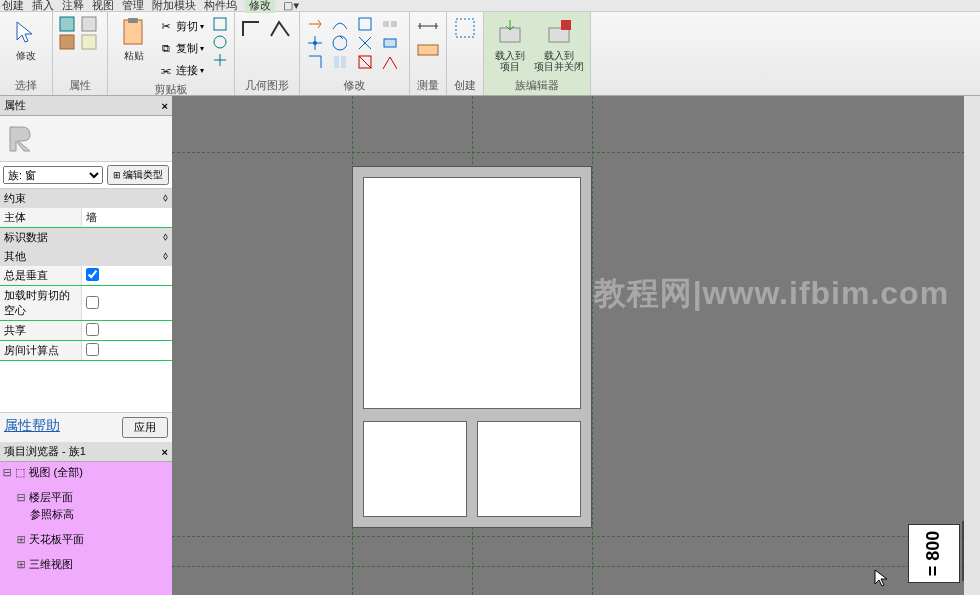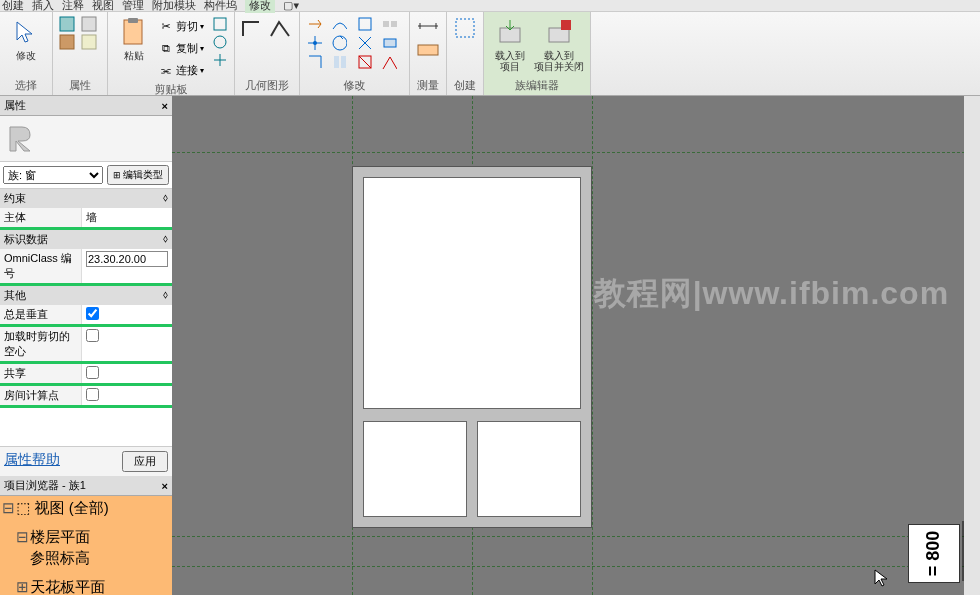--- a/index.html
+++ b/index.html
@@ -27,30 +27,30 @@
 
 
 .left-panels { position: absolute; left: 0; top: 96px; width: 172px; height: 499px; background: #fff; display: flex; flex-direction: column; }
 .panel-title { background: #ddd; padding: 2px 4px; display: flex; justify-content: space-between; align-items: center; border-bottom: 1px solid #aaa; font-size: 11px; }
 .close-x { font-weight: bold; cursor: pointer; }
 .prop-header { height: 46px; display: flex; align-items: center; padding: 4px; background: #f4f4f4; border-bottom: 1px solid #ccc; }
 .type-row { display: flex; align-items: center; gap: 4px; padding: 3px; border-bottom: 1px solid #ccc; }
 .type-row select { flex: 1; font-size: 11px; height: 18px; }
 .type-row button { font-size: 10px; padding: 1px 4px; }
 .prop-section { background: #ddd; padding: 2px 4px; font-size: 11px; display: flex; justify-content: space-between; }
-.prop-row { display: flex; border-bottom: 3px solid #22c55e; font-size: 11px; }
+.prop-row { display: flex; border-bottom: 1px solid #22c55e; font-size: 11px; align-items: center; }
 .prop-label { width: 82px; padding: 2px 4px; background: #f4f4f4; border-right: 1px solid #ddd; }
 .prop-val { flex: 1; padding: 2px 4px; }
 .prop-val input[type=text] { width: 100%; font-size: 11px; border: 1px solid #888; padding: 1px; }
 .prop-val input[type=checkbox] { }
 .prop-help-row { display: flex; justify-content: space-between; padding: 4px; border-top: 1px solid #ccc; background: #f4f4f4; }
 .prop-help-row a { color: #1a5fb4; font-size: 14px; }
 .prop-help-row button { font-size: 11px; padding: 1px 10px; }
 
-.browser-tree { flex: 1; overflow: auto; padding: 2px; font-size: 15px; background: #fdba74; }
+.browser-tree { flex: 1; overflow: auto; padding: 2px; font-size: 11px; background: #f0abfc; }
 .tree-node { padding: 1px 0; white-space: nowrap; }
 .tree-indent1 { padding-left: 14px; margin-top: 8px; }
 .tree-indent2 { padding-left: 28px; }
 .tree-toggle { display: inline-block; width: 10px; text-align: center; color: #555; }
 
 
 .canvas { position: absolute; left: 172px; top: 96px; right: 0; bottom: 0; background: #7a7a7a; overflow: hidden; }
 .watermark { position: absolute; top: 176px; left: 360px; color: rgba(255,255,255,0.35); font-size: 32px; font-weight: bold; letter-spacing: 1px; pointer-events: none; }
 .ref-line-h { position: absolute; left: 0; right: 0; border-top: 1px dashed #3a6b3a; }
 .ref-line-v { position: absolute; top: 0; bottom: 0; border-left: 1px dashed #3a6b3a; }
@@ -333,24 +333,20 @@
     </div>
   <div class="prop-row">
       <div class="prop-label">主体</div>
       <div class="prop-val">墙</div>
     </div>
 
   <div class="prop-section">
       <span>标识数据</span>
       <span>⬨</span>
     </div>
-  <div class="prop-row">
-      <div class="prop-label">OmniClass 编号</div>
-      <div class="prop-val"><input type="text" value="23.30.20.00" style=""></div>
-    </div>
 
   <div class="prop-section">
       <span>其他</span>
       <span>⬨</span>
     </div>
   <div class="prop-row">
       <div class="prop-label">总是垂直</div>
       <div class="prop-val"><input type="checkbox" checked="" style=""></div>
     </div>
   <div class="prop-row">

